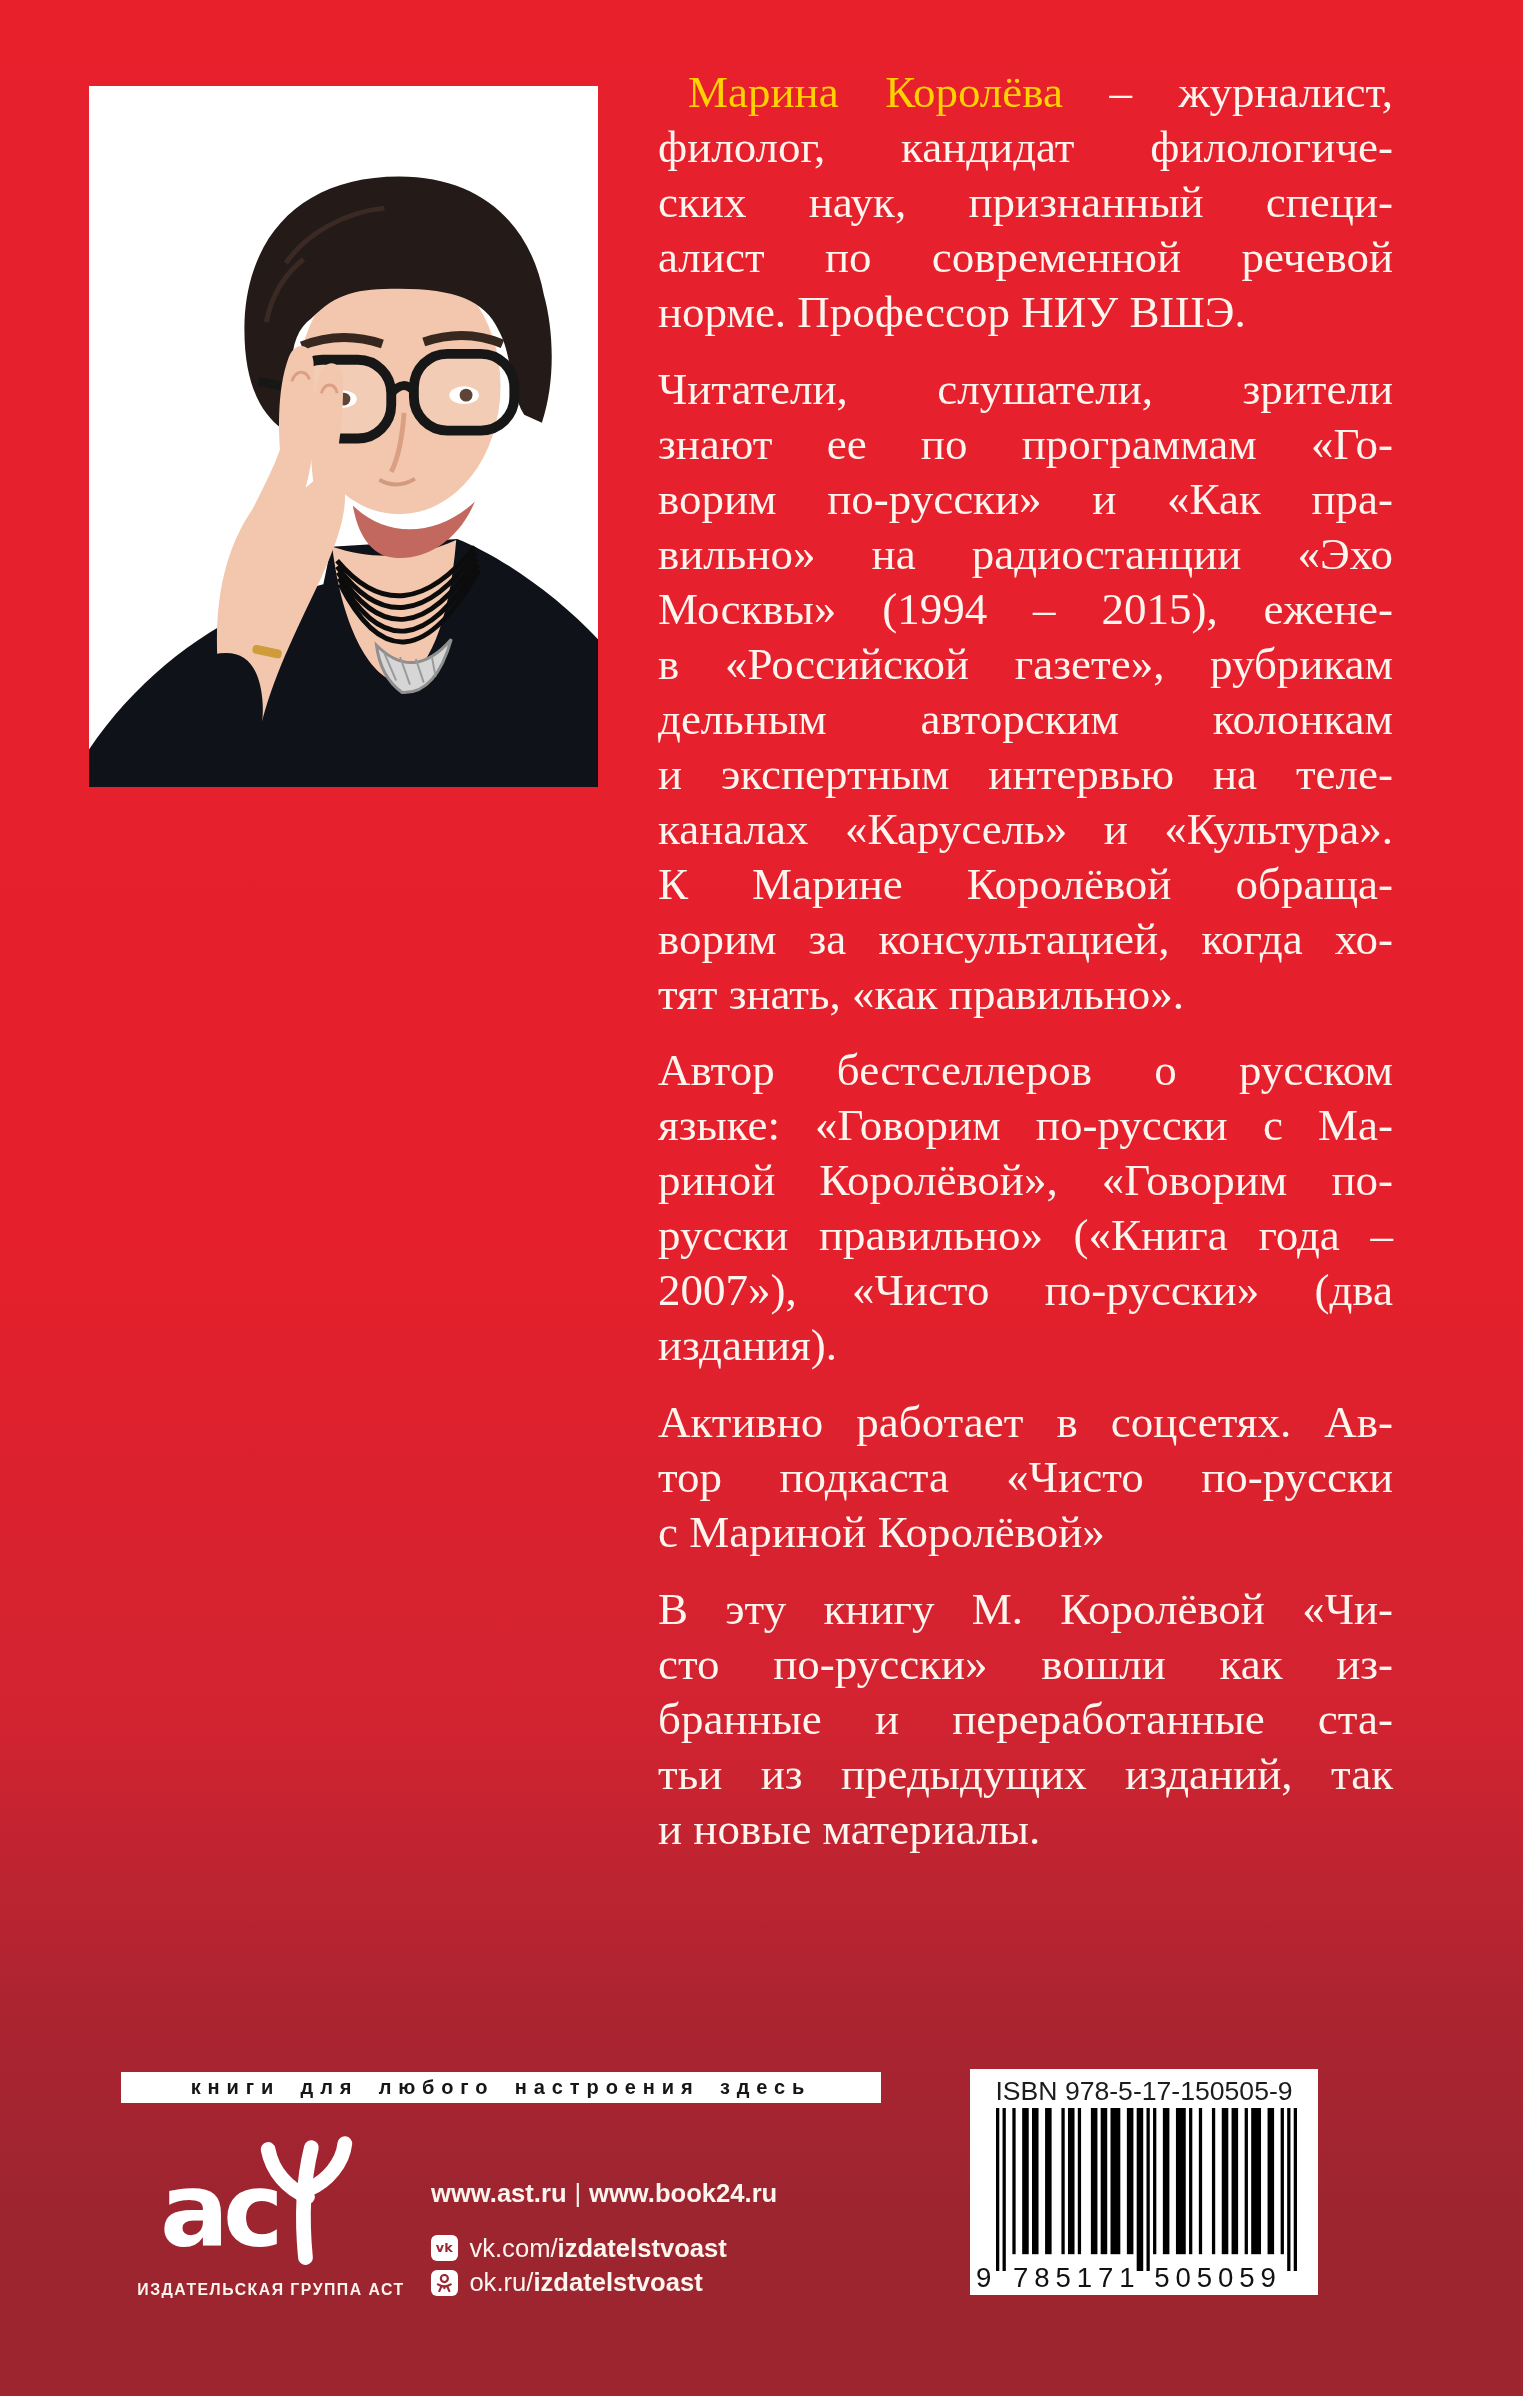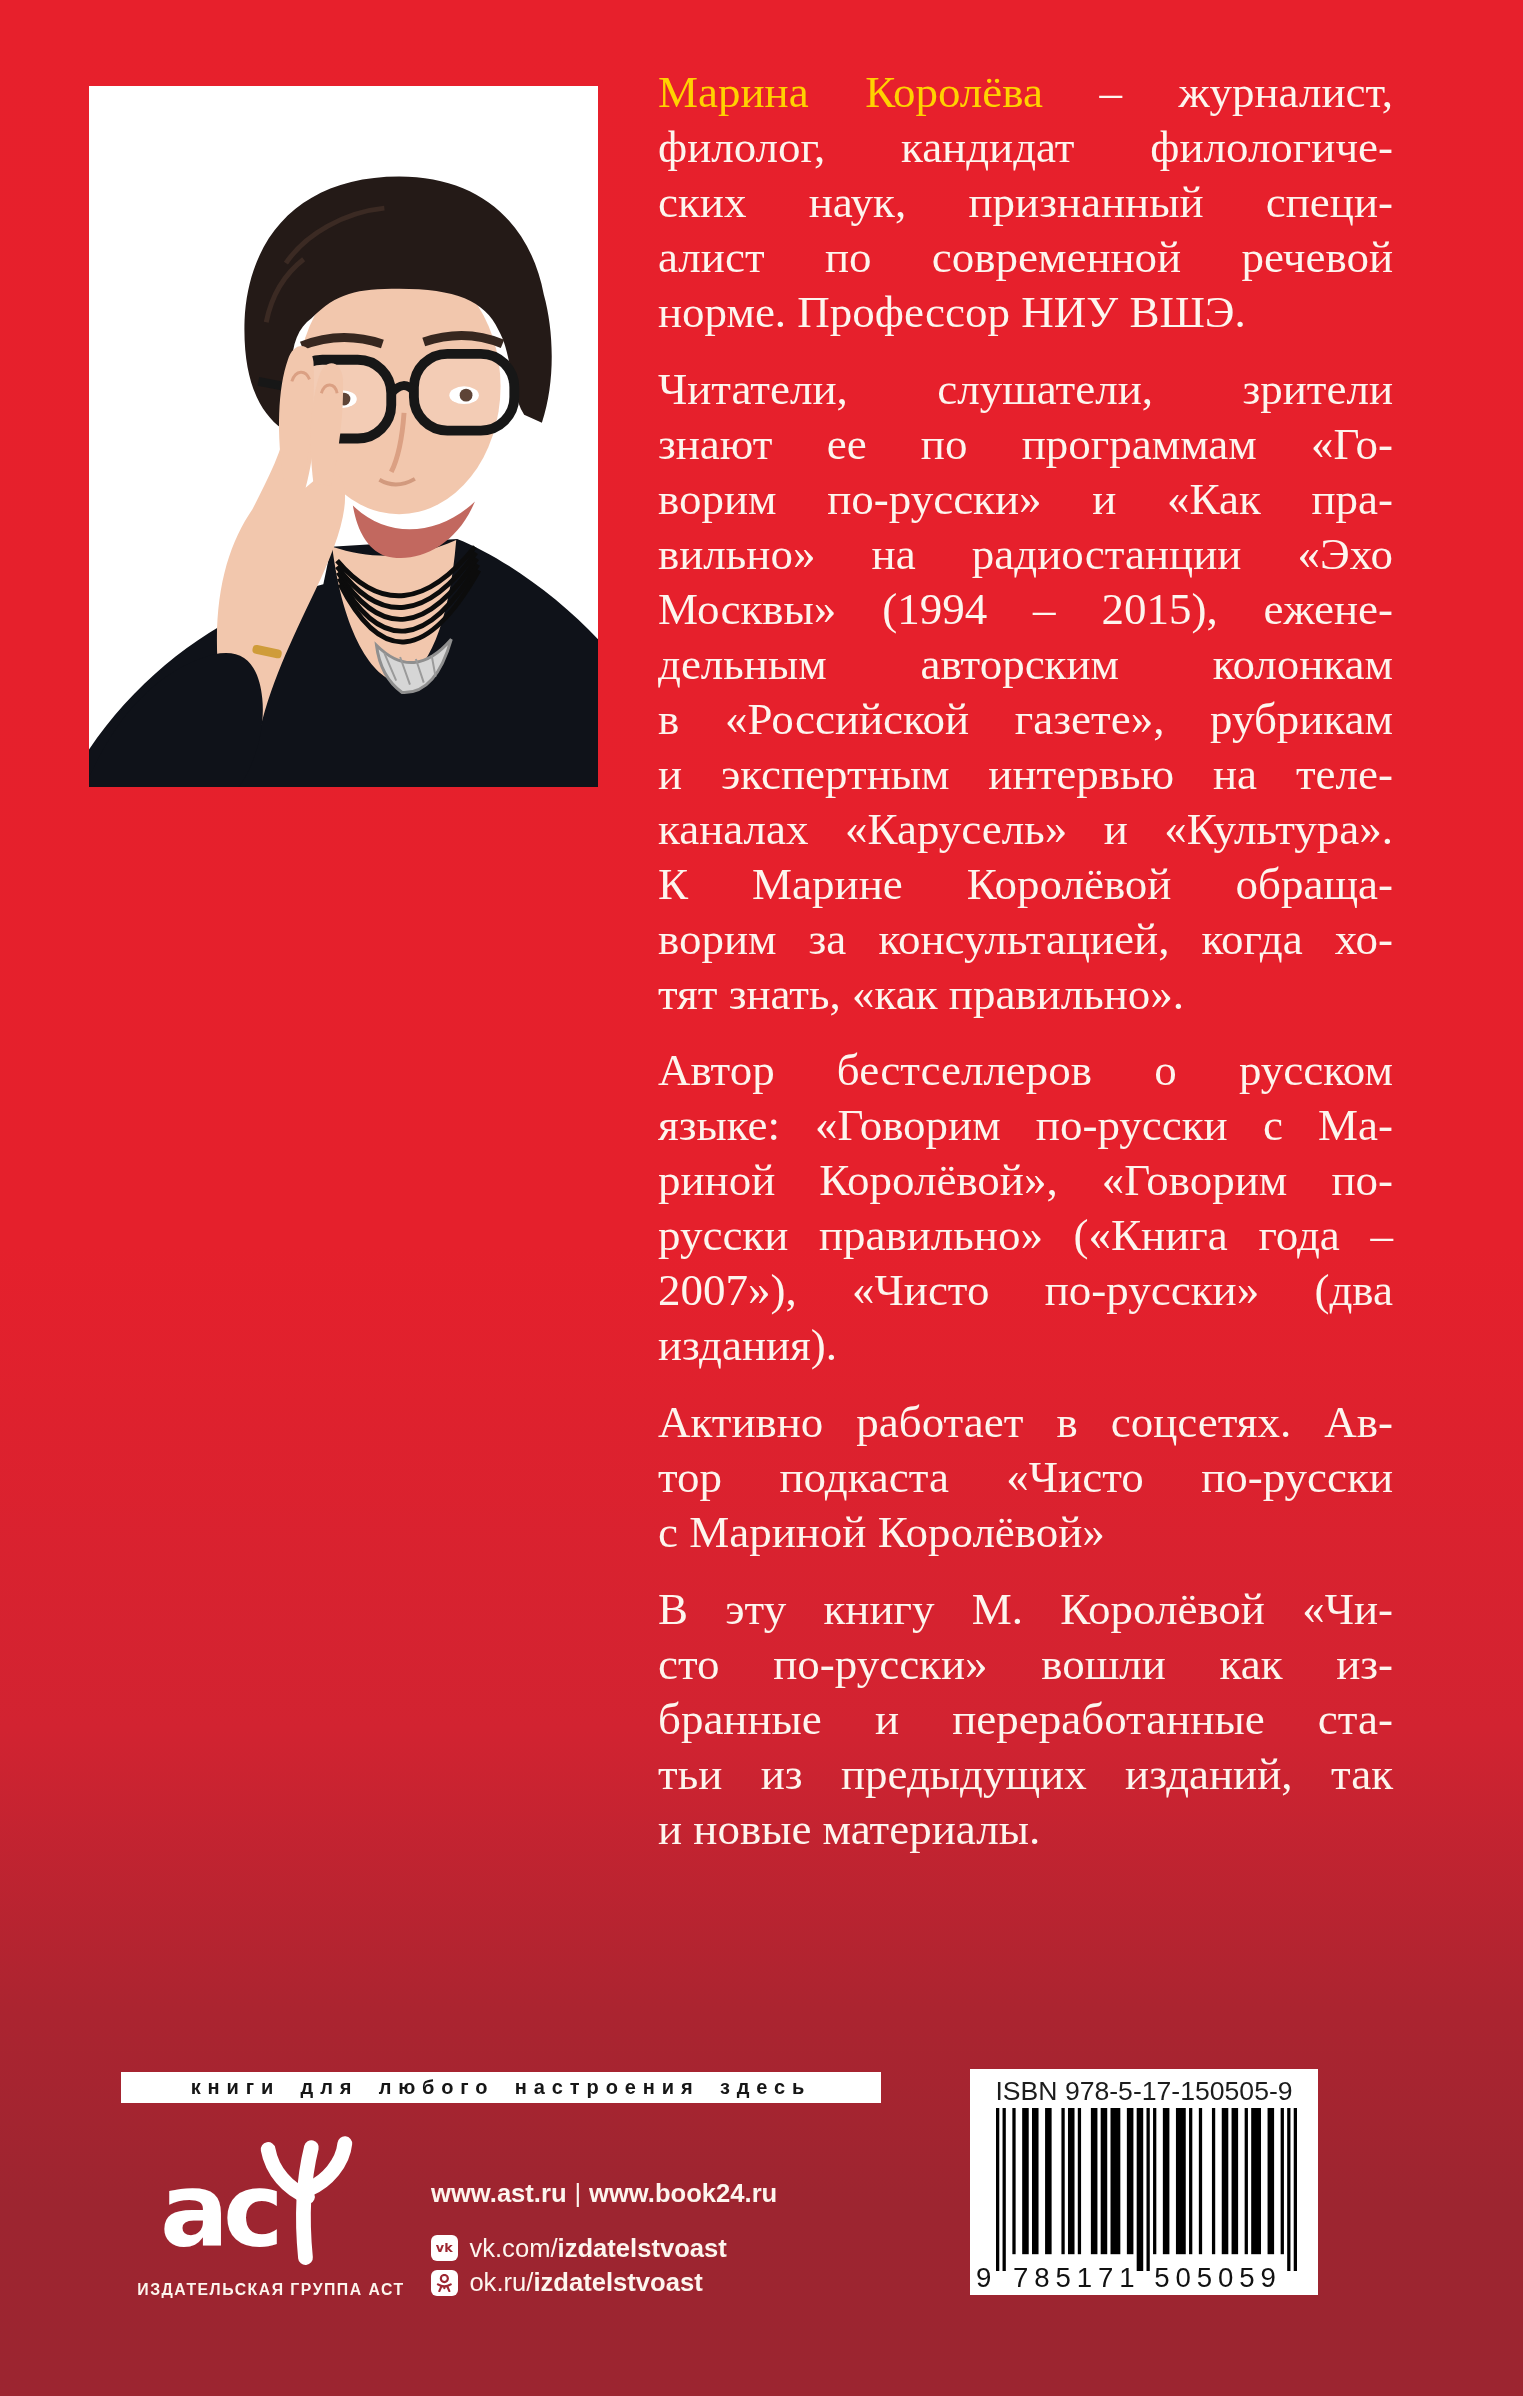--- a/index.html
+++ b/index.html
@@ -10,21 +10,21 @@
     font-family:"Liberation Serif","DejaVu Serif",serif;
   }
   
   .photo{position:absolute;left:89px;top:86px;width:509px;height:701px;background:#ffffff;overflow:hidden;}
   .photo svg{display:block;width:100%;height:100%;}
   
   .bio{position:absolute;left:658px;top:65px;width:735px;color:#fdf5ee;font-size:45px;line-height:55px;}
   .bio .para{margin:0 0 21.7px 0;}
   .bio .line{text-align:justify;text-align-last:justify;white-space:normal;}
   .bio .line.last{text-align-last:left;}
-  .bio .hl{color:#ffd200;}
+  .bio .hl{color:#ffd200;margin-left:30px;}
   
   .banner{
     position:absolute;left:121px;top:2072px;width:760px;height:30.5px;background:#ffffff;
     display:flex;align-items:center;justify-content:center;
     font-family:"Liberation Sans","DejaVu Sans",sans-serif;font-weight:bold;font-size:20px;
     letter-spacing:6.9px;word-spacing:7.9px;color:#161616;white-space:nowrap;
   }
   .ast-logo{position:absolute;left:158px;top:2120px;width:236px;height:158px;}
   .ast-caption{
     position:absolute;left:128px;top:2281px;width:286px;text-align:center;
@@ -121,22 +121,22 @@
         <div class="line">ских наук, признанный специ-</div>
         <div class="line">алист по современной речевой</div>
         <div class="line last">норме. Профессор НИУ ВШЭ.</div>
       </div>
       <div class="para">
         <div class="line">Читатели, слушатели, зрители</div>
         <div class="line">знают ее по программам «Го-</div>
         <div class="line">ворим по-русски» и «Как пра-</div>
         <div class="line">вильно» на радиостанции «Эхо</div>
         <div class="line">Москвы» (1994 – 2015), ежене-</div>
+        <div class="line">в «Российской газете», рубрикам</div>
         <div class="line">дельным авторским колонкам</div>
-        <div class="line">в «Российской газете», рубрикам</div>
         <div class="line">и экспертным интервью на теле-</div>
         <div class="line">каналах «Карусель» и «Культура».</div>
         <div class="line">К Марине Королёвой обраща-</div>
         <div class="line">ворим за консультацией, когда хо-</div>
         <div class="line last">тят знать, «как правильно».</div>
       </div>
       <div class="para">
         <div class="line">Автор бестселлеров о русском</div>
         <div class="line">языке: «Говорим по-русски с Ма-</div>
         <div class="line">риной Королёвой», «Говорим по-</div>

